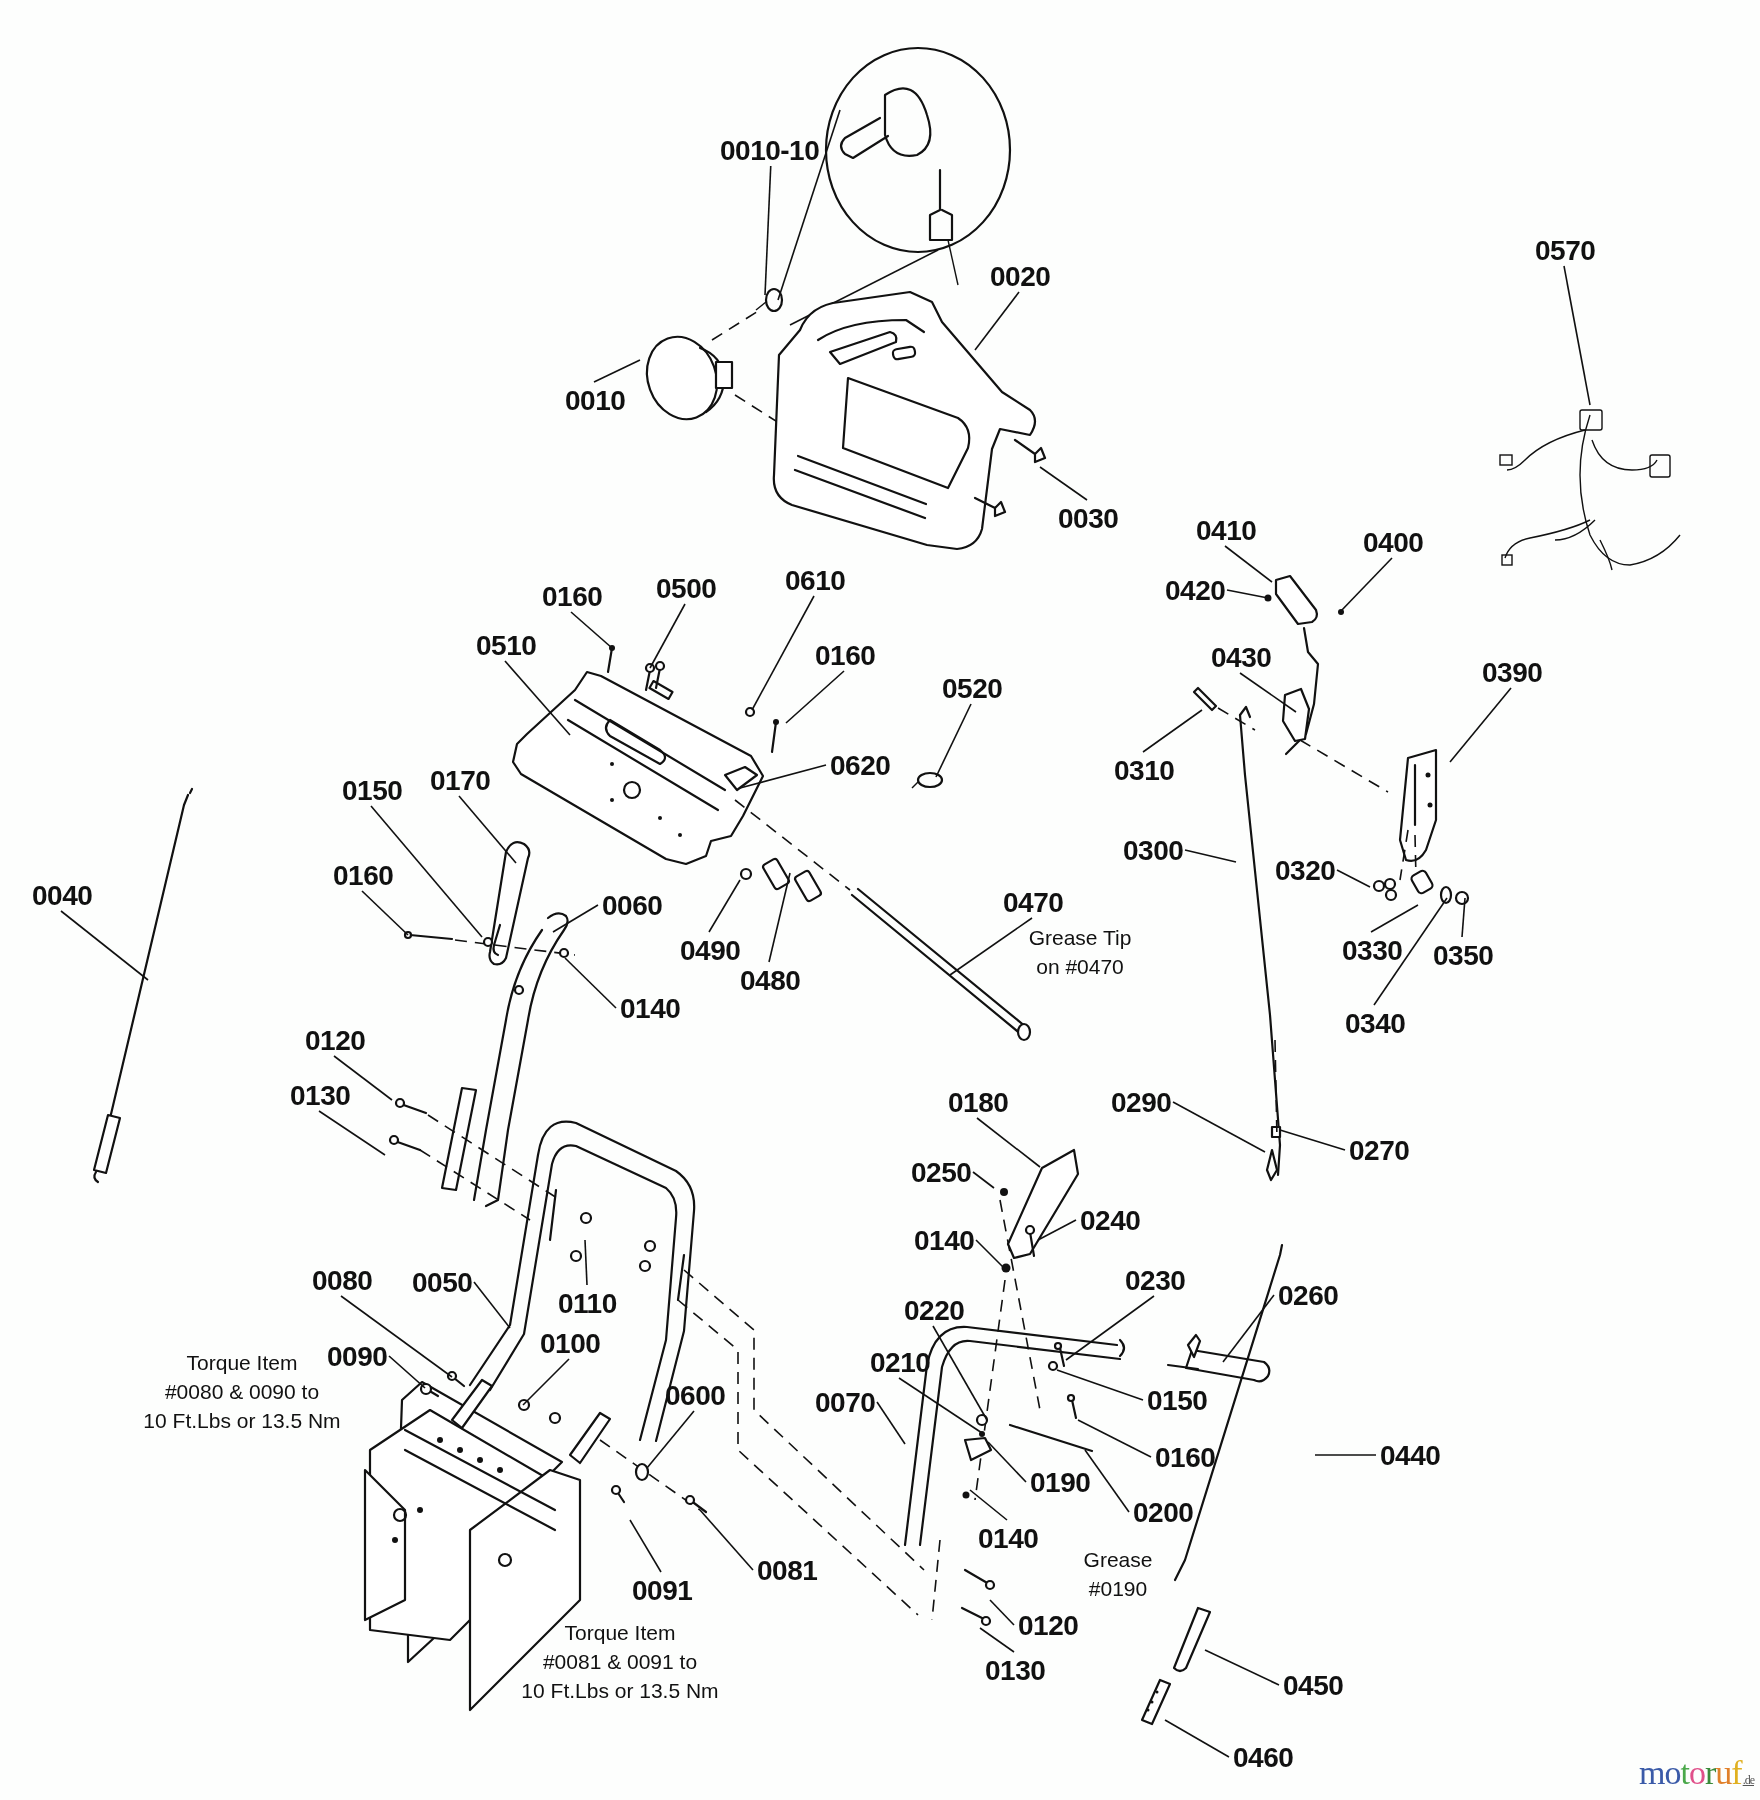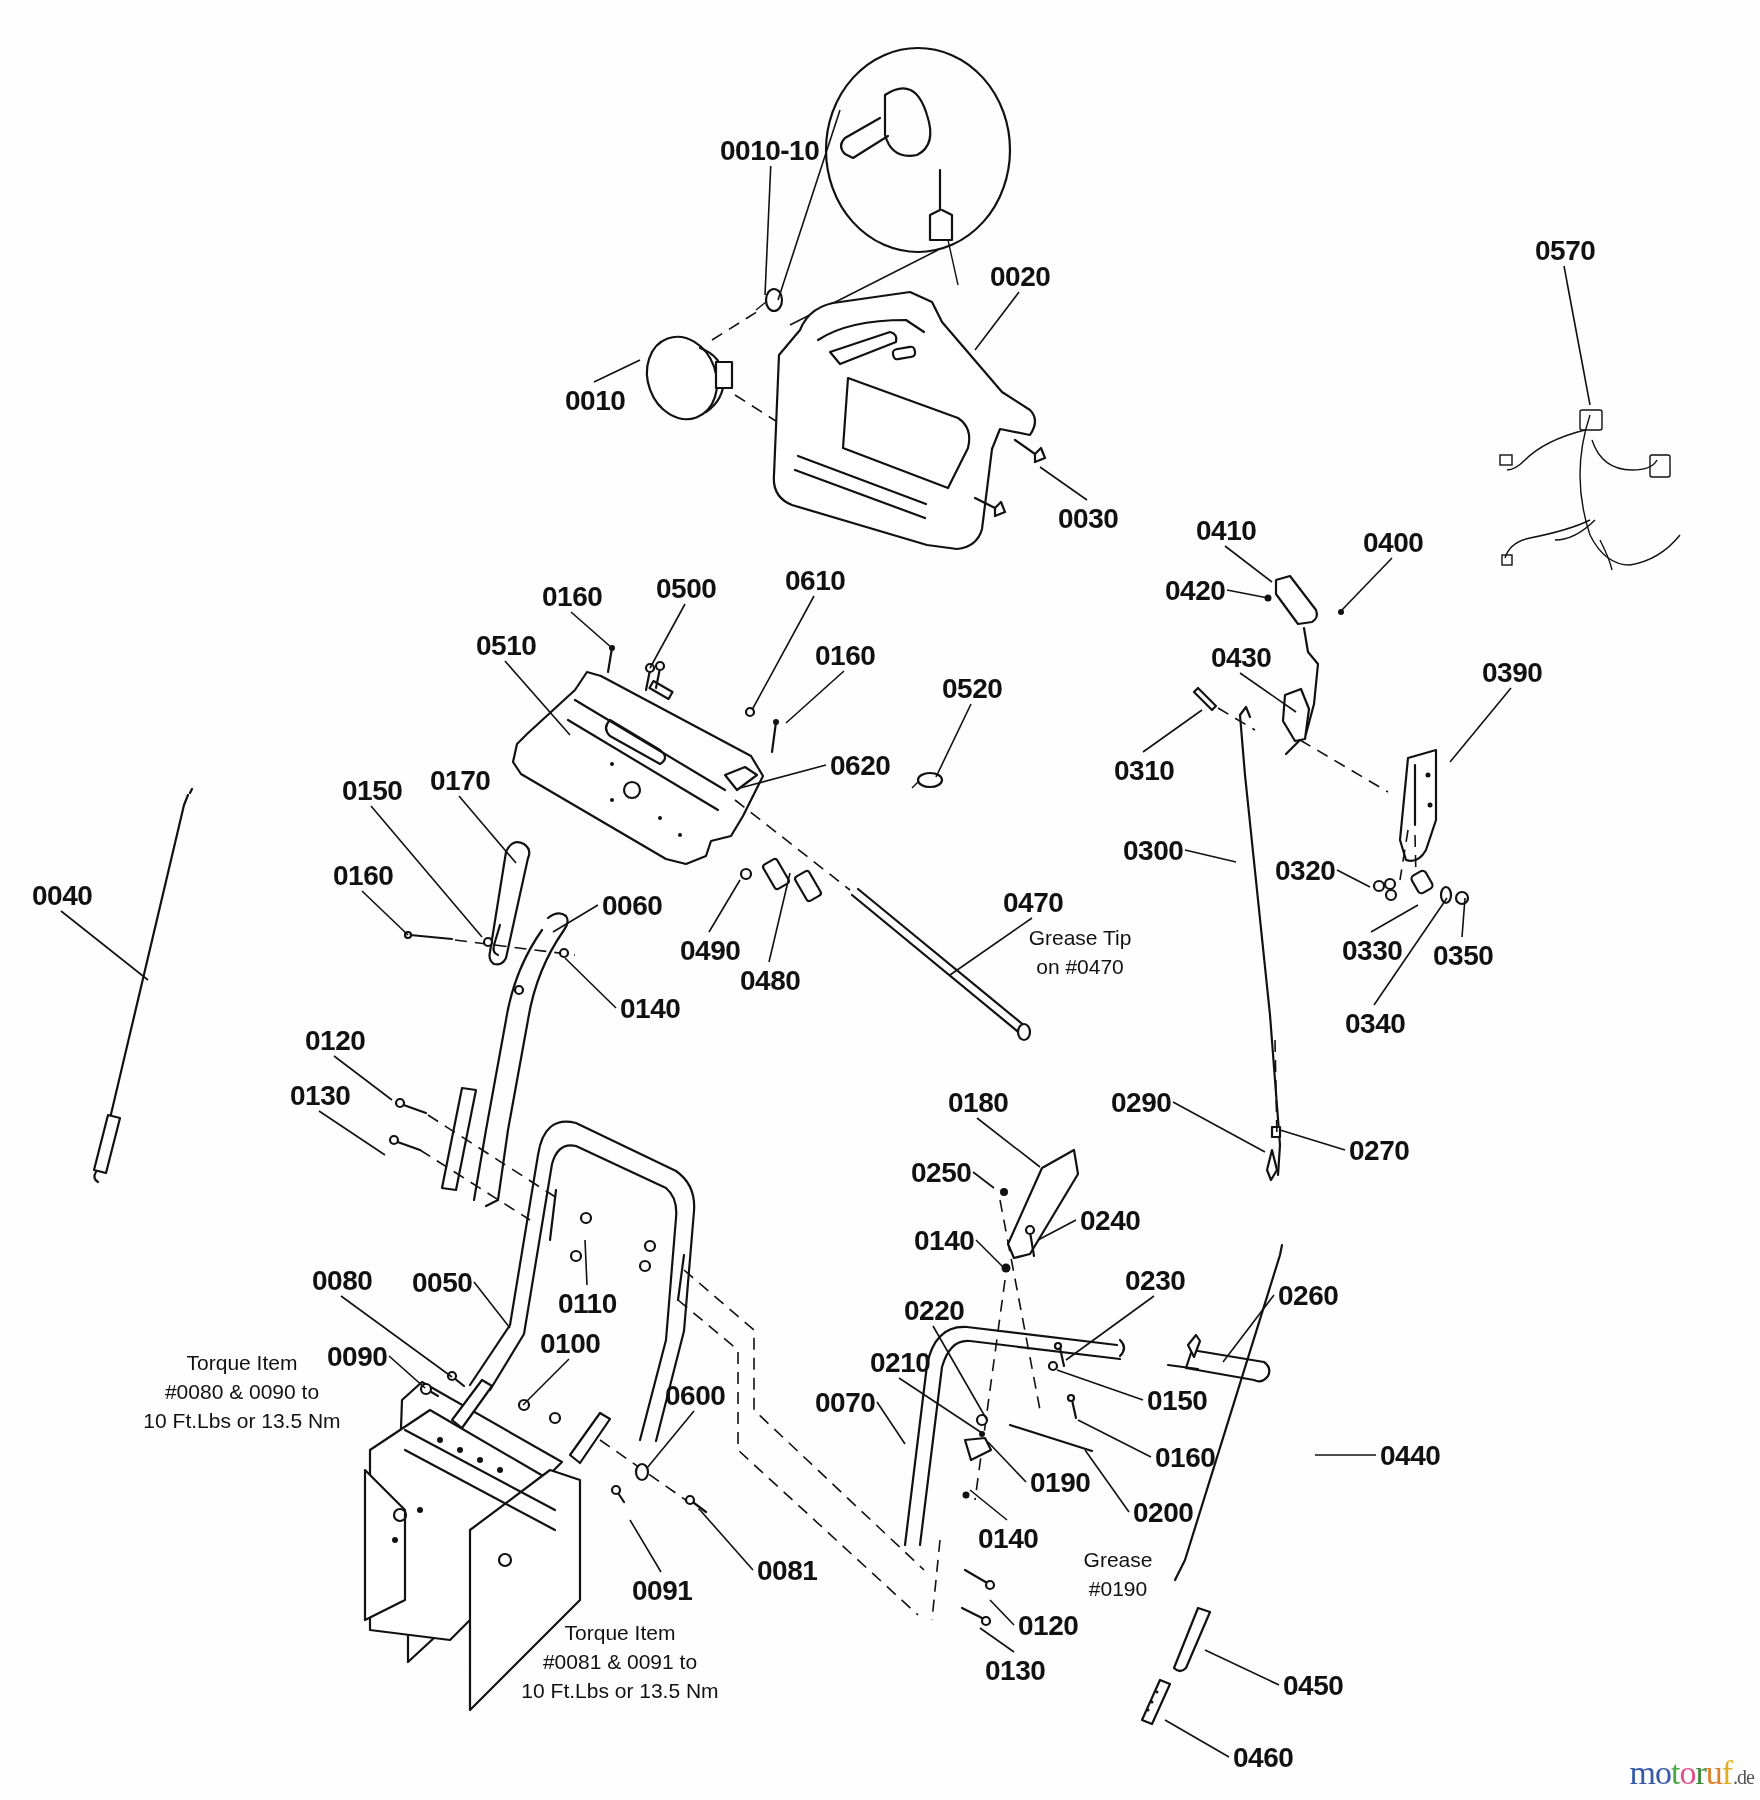--- a/index.html
+++ b/index.html
@@ -8,21 +8,21 @@
   .part{fill:none;stroke:#111;stroke-width:2.2;stroke-linejoin:round;stroke-linecap:round;}
   .partfill{fill:#fff;stroke:#111;stroke-width:2.2;stroke-linejoin:round;}
   .thin{fill:none;stroke:#111;stroke-width:1.4;}
   .leader{stroke:#111;stroke-width:1.6;fill:none;}
   .dash{stroke:#111;stroke-width:1.6;fill:none;stroke-dasharray:12 8;}
   .callout{font-family:"Liberation Sans",sans-serif;font-weight:bold;font-size:28px;fill:#111;letter-spacing:-0.5px;}
   .note{font-family:"Liberation Sans",sans-serif;font-size:21px;fill:#111;}
   .dot{fill:#111;}
   #watermark{position:absolute;right:6px;bottom:8px;font-family:"Liberation Serif",serif;font-size:34px;letter-spacing:-1px;}
   #watermark span{display:inline-block;}
-  #watermark .tld{font-size:20px;color:#555;margin-left:1px;}
+  #watermark .tld{font-size:12px;color:#555;margin-left:1px;text-decoration:underline;}
 </style>
 </head>
 <body>
 
 <svg id="diagram" viewBox="0 0 1760 1800" xmlns="http://www.w3.org/2000/svg">
 
   <g>
     <ellipse class="part" cx="918" cy="150" rx="92" ry="102"></ellipse>
     <path class="part" d="M885 95 q30 -20 42 20 q10 30 -10 40 q-25 5 -32 -20 z"></path>
     <path class="part" d="M880 118 l-35 20 q-8 8 0 16 l8 4 l35 -22"></path>

